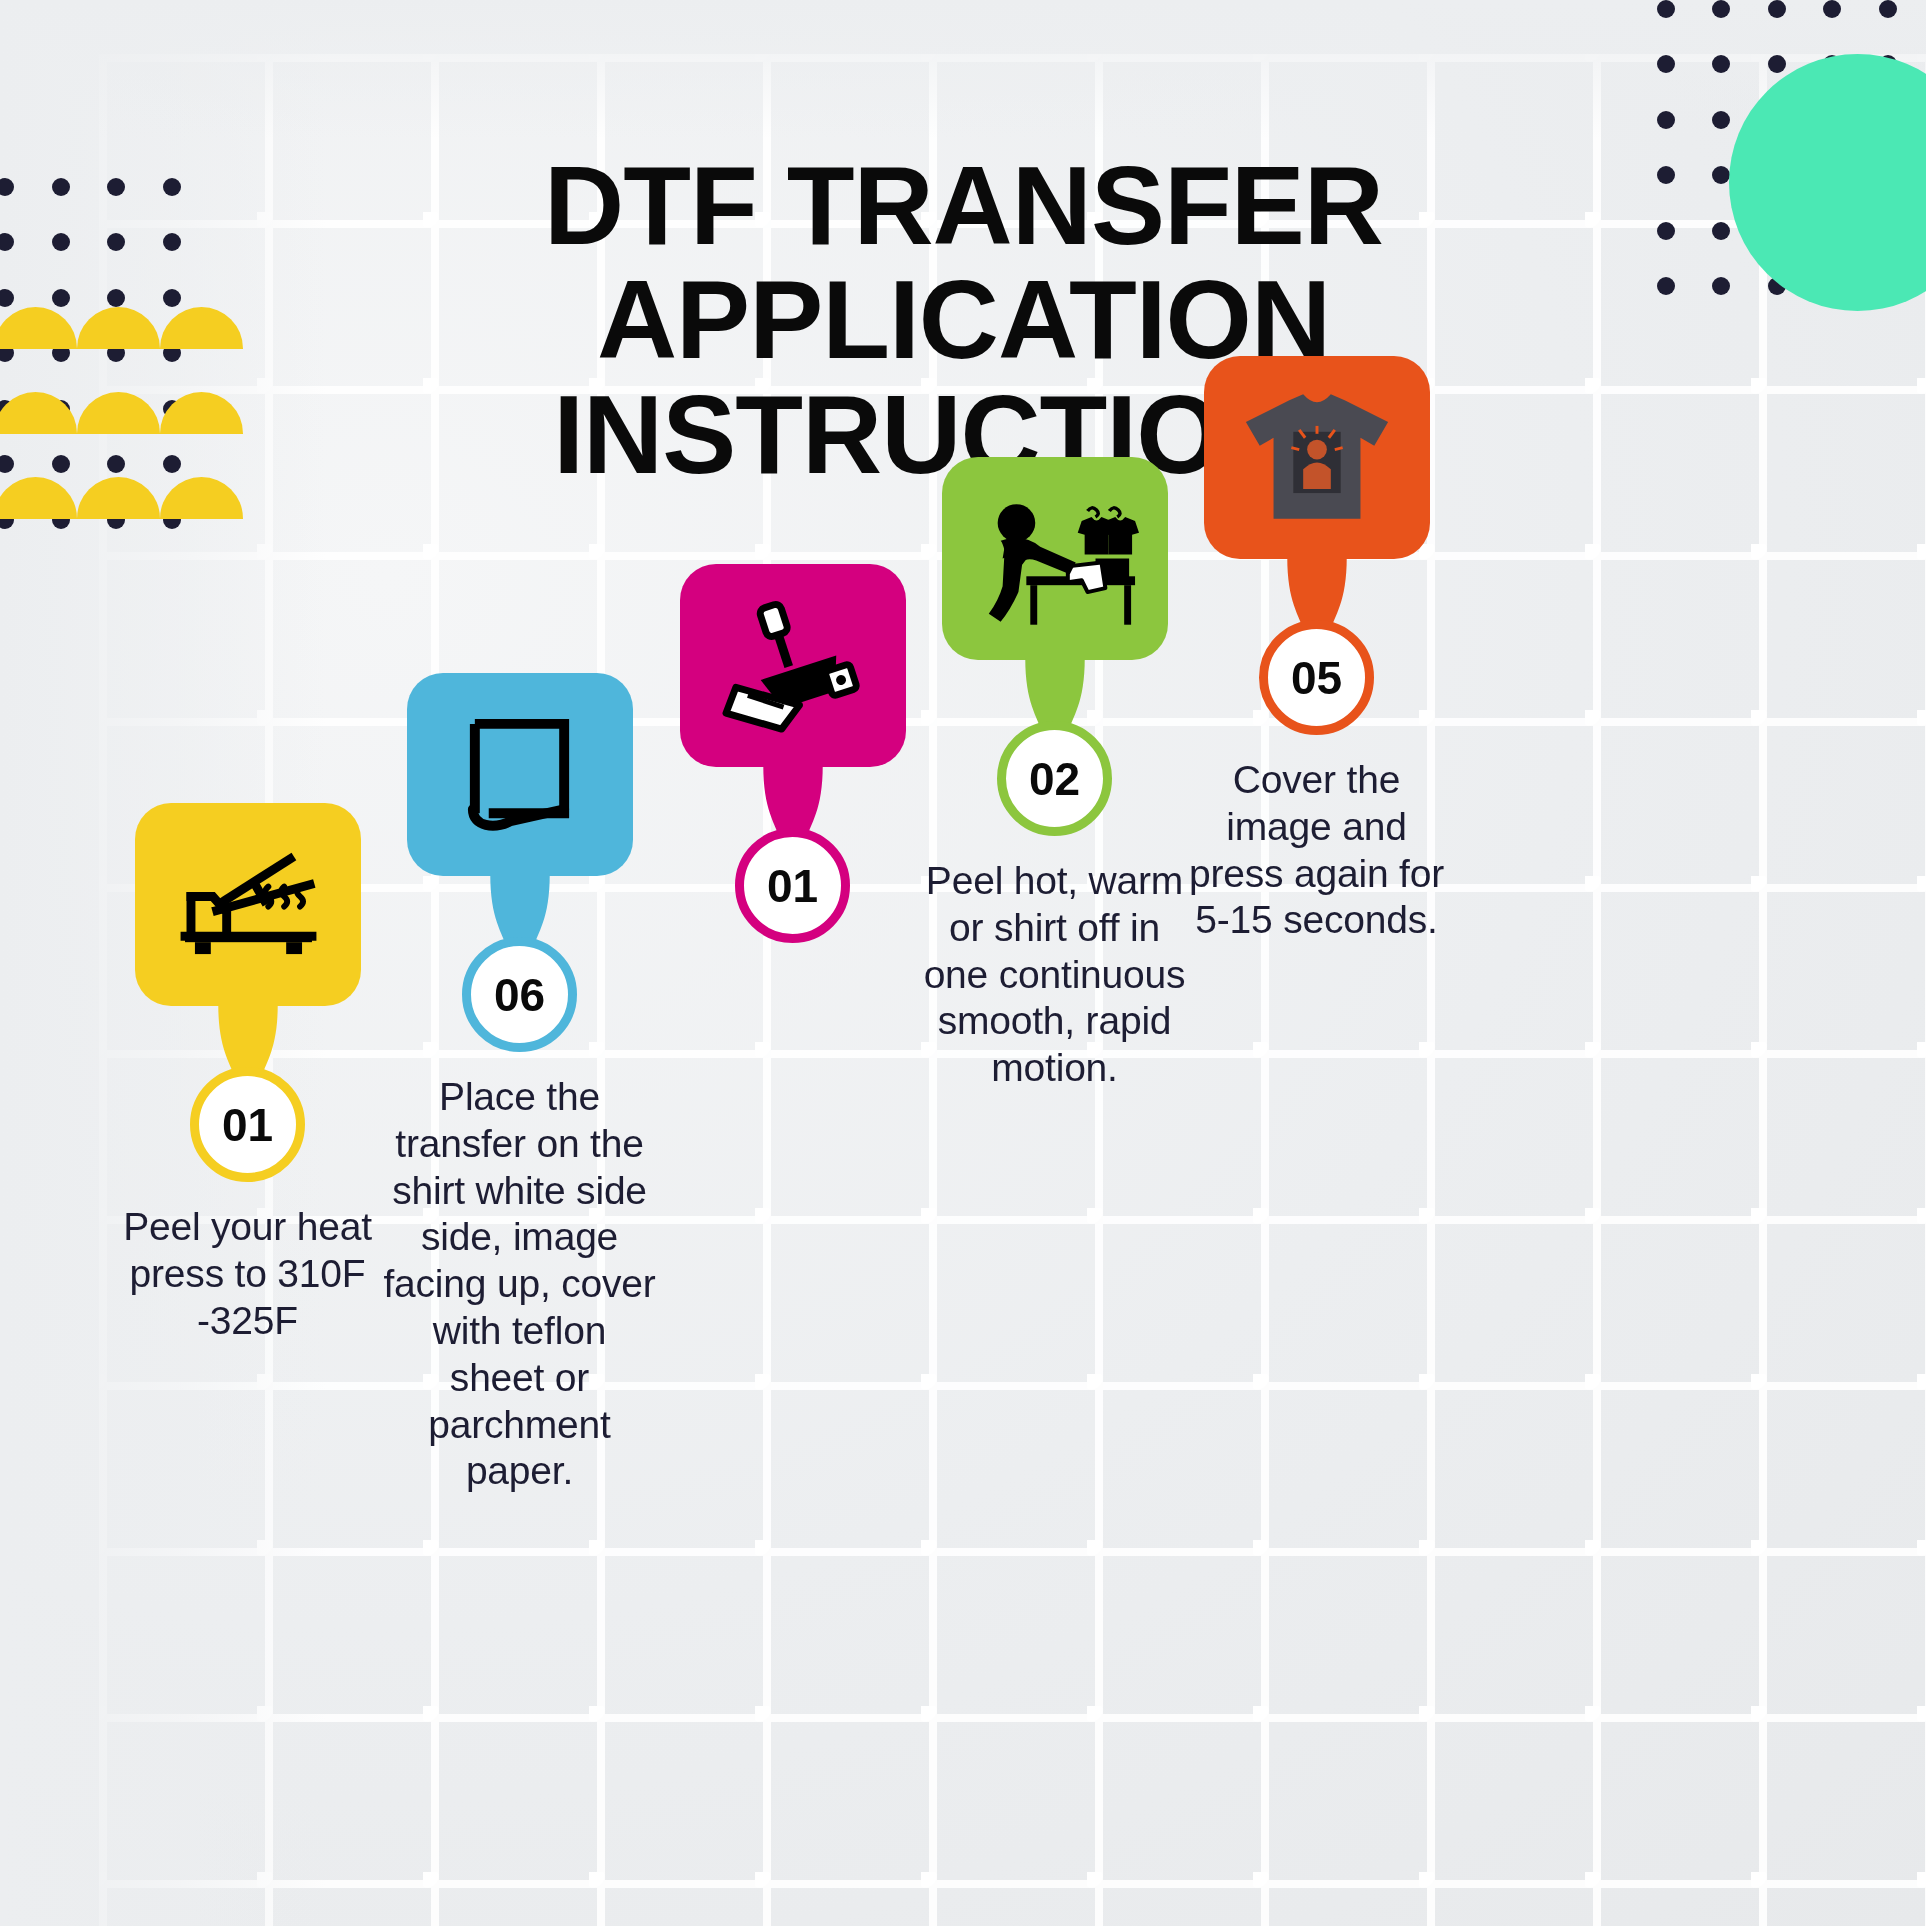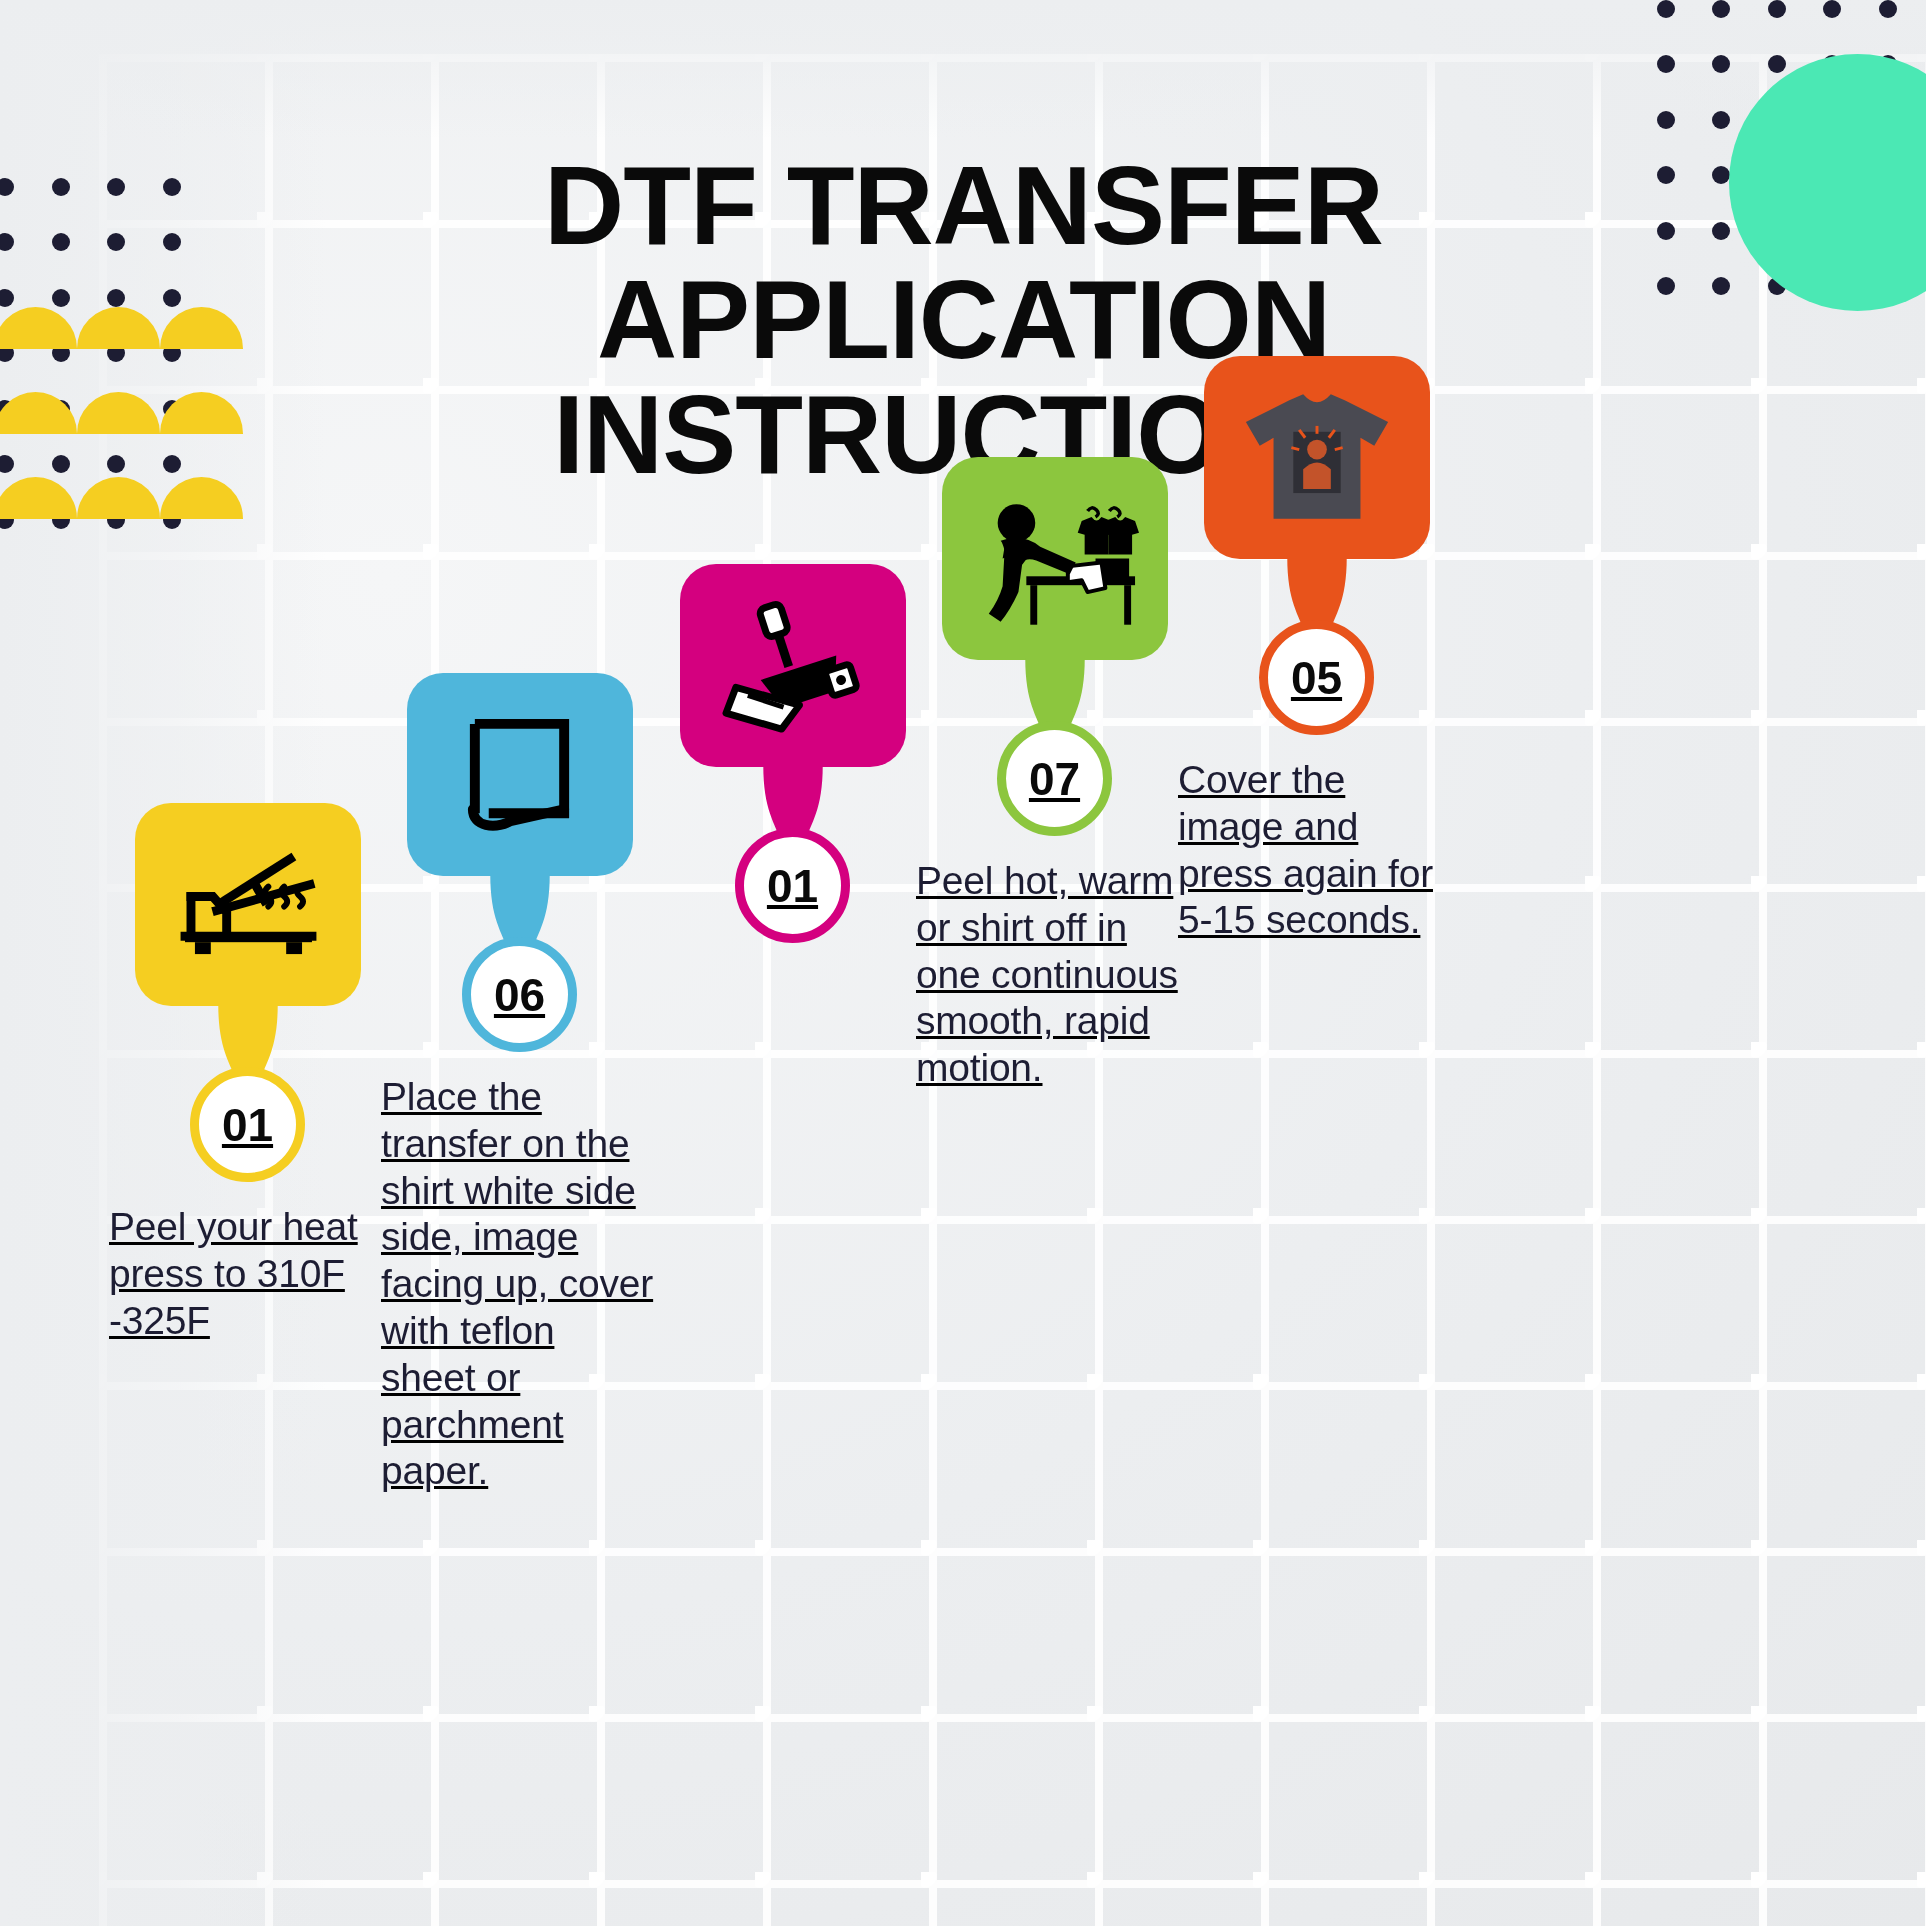--- a/index.html
+++ b/index.html
@@ -80,21 +80,21 @@
     letter-spacing:-1px;
     color:#0a0a0a;
     transform:scaleX(1.0);
   }
 
   
   #steps { position:absolute; inset:0; z-index:6; }
   .step {
     position:absolute;
     width:297px;
-    text-decoration:underline;
+    text-align:center;
   }
   .card {
     width:226px;
     height:203px;
     border-radius:36px;
     margin:0 auto;
     position:relative;
     display:flex;
     align-items:center;
     justify-content:center;
@@ -350,21 +350,21 @@
           </g>
         </svg>
       </span>
     </div>
     <div class="pin">
       <svg class="stem" viewBox="0 0 120 112" preserveAspectRatio="none">
         <path d="M30 0 L90 0 C90 46 78 58 72 78 L48 78 C42 58 30 46 30 0 Z" fill="#8CC63E"></path>
       </svg>
     </div>
     <div class="numwrap">
-      <div class="numcircle" style="border-color: rgb(140, 198, 62);">07</div>
+      <div class="numcircle" style="border-color: rgb(140, 198, 62);">02</div>
     </div>
     <div class="desc">Peel hot, warm or shirt off in one continuous smooth, rapid motion.</div>
   </div>
 
   <div class="step" id="step-5">
     <div class="card" style="background: rgb(232, 83, 27);">
       <span>
         <svg width="158" height="139" viewBox="0 0 160 140">
           <path d="M52 12 L66 6 q14 16 28 0 L108 12 L152 34 L138 58 L124 50 L124 132 L36 132 L36 50 L22 58 L8 34 Z" fill="#4a4a52"></path>
           <rect x="56" y="44" width="48" height="62" fill="#2f2f36"></rect>

